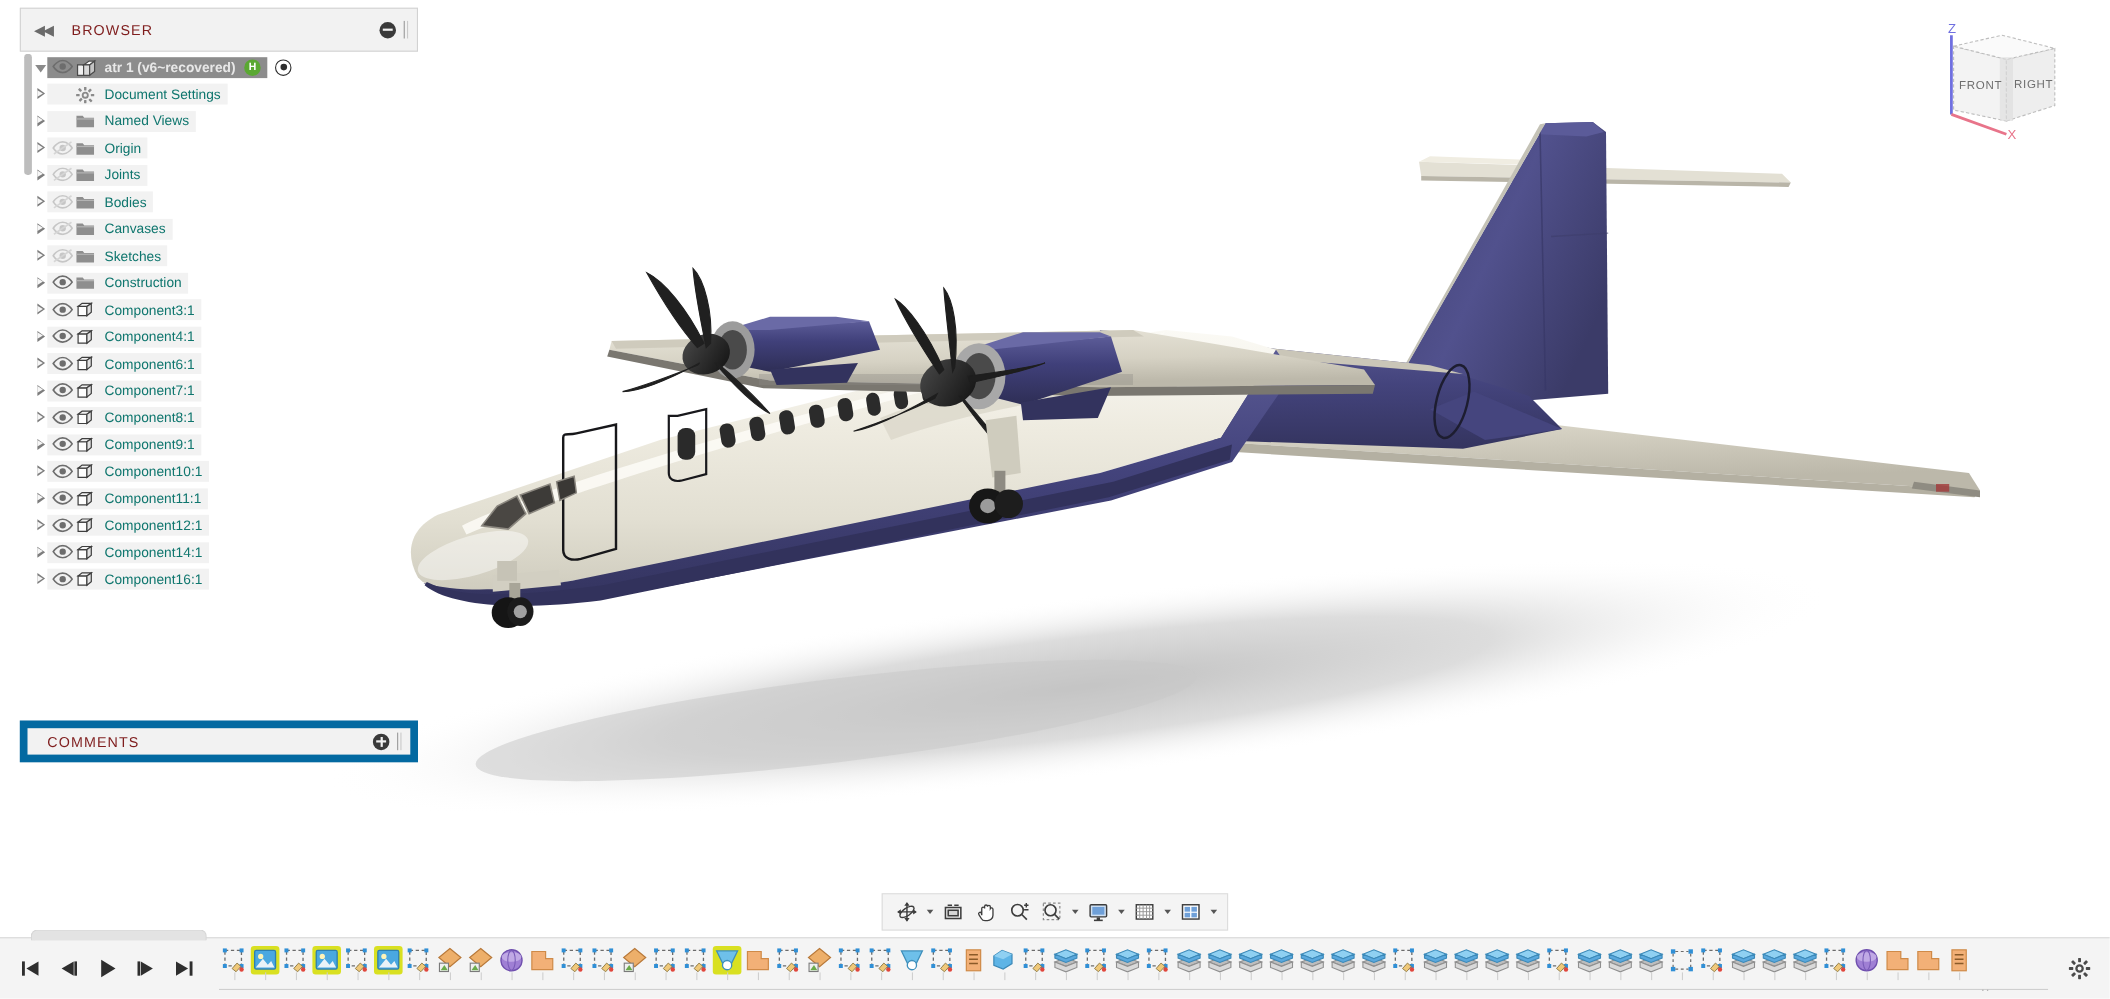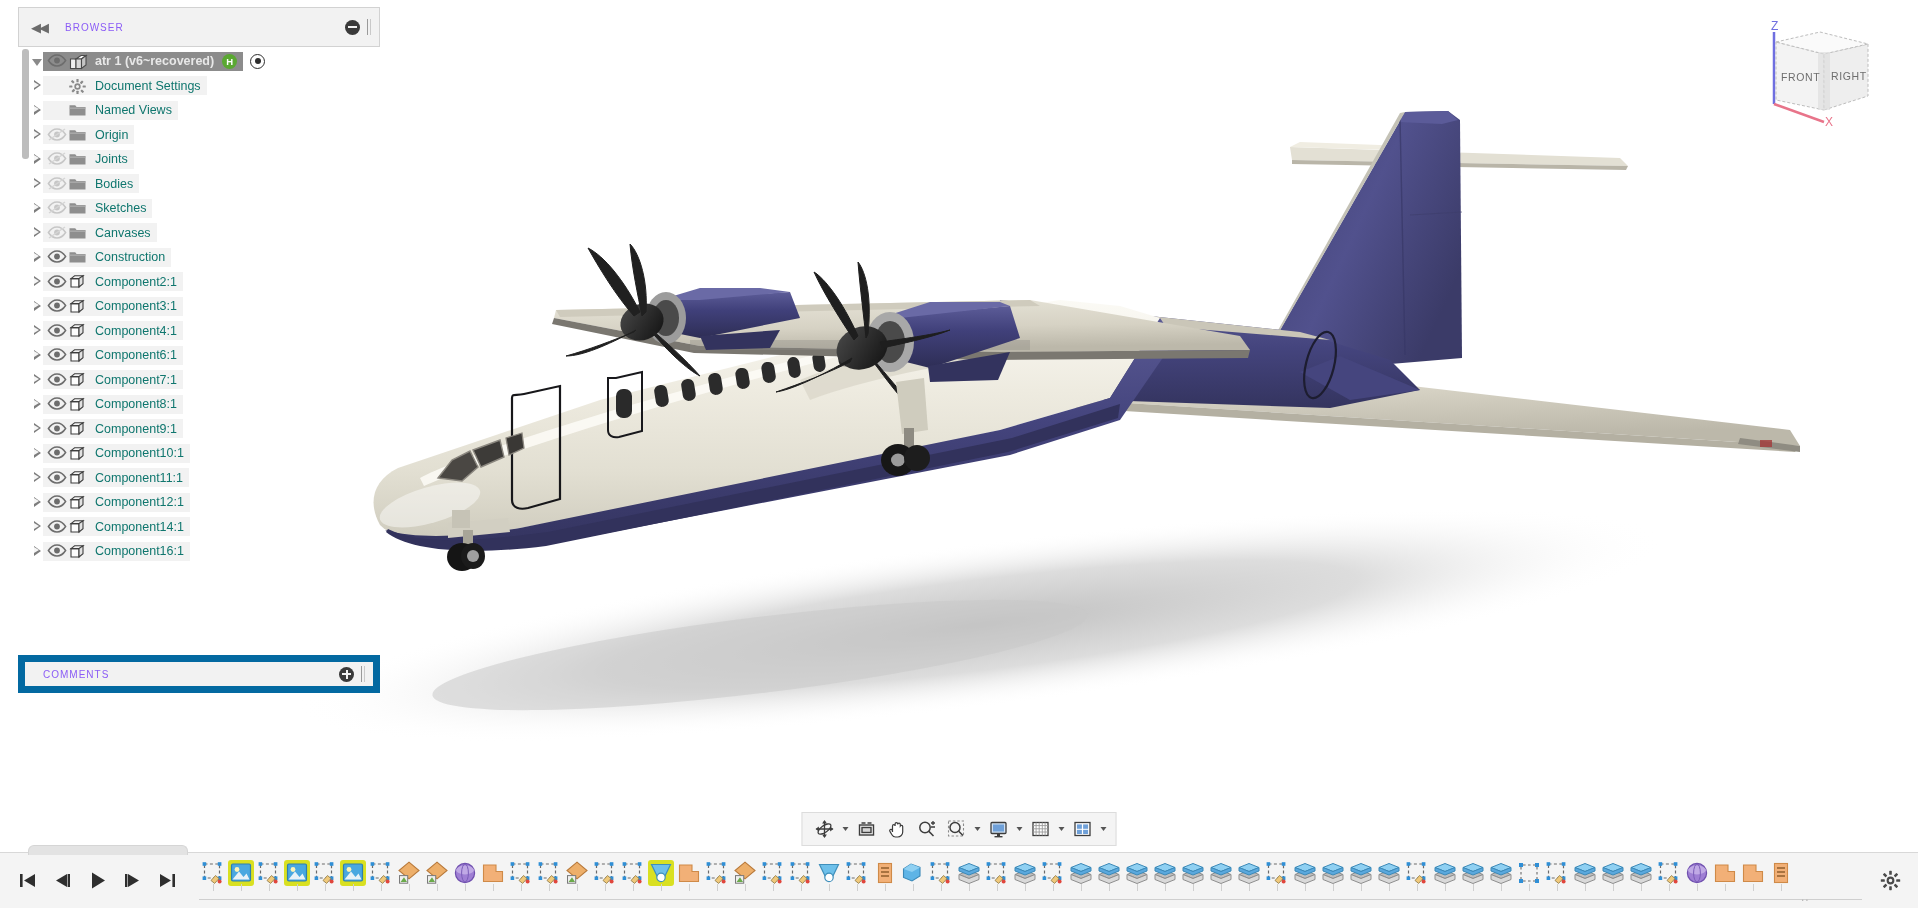--- a/index.html
+++ b/index.html
@@ -16,21 +16,21 @@
     background:#ffffff; overflow:hidden;
   }
 
   
   #browser-panel {
     position:absolute; left:18px; top:7px; width:362px; height:40px;
     background:#f2f2f2; border:1px solid #d2d2d2;
     display:flex; align-items:center; z-index:30;
   }
   .panel-collapse { margin-left:12px; color:#6b6b6b; font-size:13px; letter-spacing:-2px; cursor:pointer; }
-  .panel-title { margin-left:18px; color:#8b5cf6; font-size:10px; letter-spacing:1.0px; font-weight:400; }
+  .panel-title { margin-left:18px; color:#7f1d1d; font-size:13px; letter-spacing:1.0px; font-weight:400; }
   .panel-right { margin-left:auto; display:flex; align-items:center; gap:7px; padding-right:8px; }
   .circ-icon { width:15px; height:15px; border-radius:50%; background:#3a3a3a; position:relative; cursor:pointer; }
   .circ-icon::after { content:""; position:absolute; left:3px; top:6.5px; width:9px; height:2px; background:#f2f2f2; }
   .circ-icon.plus::before { content:""; position:absolute; left:6.5px; top:3px; width:2px; height:9px; background:#f2f2f2; }
   .grip { width:4px; height:16px; border-left:1px solid #9a9a9a; border-right:1px solid #c9c9c9; cursor:col-resize; }
 
   
   #browser-tree {
     position:absolute; left:18px; top:49px; width:362px; height:597px;
     z-index:29; overflow:hidden;
@@ -479,71 +479,54 @@
               <svg width="20" height="13" viewBox="0 0 20 13" opacity="0.32">
                 <path d="M10,1 C15,1 18.6,6.5 18.6,6.5 C18.6,6.5 15,12 10,12 C5,12 1.4,6.5 1.4,6.5 C1.4,6.5 5,1 10,1 Z" fill="none" stroke="#6d6d6d" stroke-width="1.5"></path>
                 <circle cx="10" cy="6.5" r="2.9" fill="#6d6d6d"></circle>
                 <line x1="2" y1="12" x2="18" y2="1" stroke="#9a9a9a" stroke-width="1.5"></line>
               </svg>
             </span>
             <span class="folder-ic"><svg width="17" height="14" viewBox="0 0 17 14">
                 <path d="M0.5,2.2 L6.2,2.2 L7.6,4 L16.5,4 L16.5,12.6 L0.5,12.6 Z" fill="#8e8e8e"></path>
                 <rect x="0.5" y="4.6" width="16" height="1.1" fill="#b4b4b4"></rect>
               </svg></span>
-            <span class="tree-label">Sketches</span>
+            <span class="tree-label">Canvases</span>
           </span>
         </div>
         <div class="tree-row">
           <span class="tw-arrow hollow"></span>
           <span class="row-hl">
             <span class="eye">
               <svg width="20" height="13" viewBox="0 0 20 13" opacity="0.32">
                 <path d="M10,1 C15,1 18.6,6.5 18.6,6.5 C18.6,6.5 15,12 10,12 C5,12 1.4,6.5 1.4,6.5 C1.4,6.5 5,1 10,1 Z" fill="none" stroke="#6d6d6d" stroke-width="1.5"></path>
                 <circle cx="10" cy="6.5" r="2.9" fill="#6d6d6d"></circle>
                 <line x1="2" y1="12" x2="18" y2="1" stroke="#9a9a9a" stroke-width="1.5"></line>
               </svg>
             </span>
             <span class="folder-ic"><svg width="17" height="14" viewBox="0 0 17 14">
                 <path d="M0.5,2.2 L6.2,2.2 L7.6,4 L16.5,4 L16.5,12.6 L0.5,12.6 Z" fill="#8e8e8e"></path>
                 <rect x="0.5" y="4.6" width="16" height="1.1" fill="#b4b4b4"></rect>
               </svg></span>
-            <span class="tree-label">Canvases</span>
+            <span class="tree-label">Sketches</span>
           </span>
         </div>
         <div class="tree-row">
           <span class="tw-arrow hollow"></span>
           <span class="row-hl">
             <span class="eye">
               <svg width="20" height="13" viewBox="0 0 20 13" opacity="1">
                 <path d="M10,1 C15,1 18.6,6.5 18.6,6.5 C18.6,6.5 15,12 10,12 C5,12 1.4,6.5 1.4,6.5 C1.4,6.5 5,1 10,1 Z" fill="none" stroke="#6d6d6d" stroke-width="1.5"></path>
                 <circle cx="10" cy="6.5" r="2.9" fill="#6d6d6d"></circle>
               </svg>
             </span>
             <span class="folder-ic"><svg width="17" height="14" viewBox="0 0 17 14">
                 <path d="M0.5,2.2 L6.2,2.2 L7.6,4 L16.5,4 L16.5,12.6 L0.5,12.6 Z" fill="#8e8e8e"></path>
                 <rect x="0.5" y="4.6" width="16" height="1.1" fill="#b4b4b4"></rect>
               </svg></span>
             <span class="tree-label">Construction</span>
-          </span>
-        </div>
-        <div class="tree-row">
-          <span class="tw-arrow hollow"></span>
-          <span class="row-hl">
-            <span class="eye">
-              <svg width="20" height="13" viewBox="0 0 20 13" opacity="1">
-                <path d="M10,1 C15,1 18.6,6.5 18.6,6.5 C18.6,6.5 15,12 10,12 C5,12 1.4,6.5 1.4,6.5 C1.4,6.5 5,1 10,1 Z" fill="none" stroke="#6d6d6d" stroke-width="1.5"></path>
-                <circle cx="10" cy="6.5" r="2.9" fill="#6d6d6d"></circle>
-              </svg>
-            </span>
-            <span class="cube-ic"><svg width="17" height="15" viewBox="0 0 17 15">
-                <polygon points="2,4.6 10,4.6 10,13 2,13" fill="#fdfdfd" stroke="#3e3e3e" stroke-width="1.1"></polygon>
-                <polygon points="2,4.6 5.6,1.8 14,1.8 10,4.6" fill="#f2f2f2" stroke="#3e3e3e" stroke-width="1.1"></polygon>
-                <polygon points="10,4.6 14,1.8 14,9.8 10,13" fill="#e2e2e2" stroke="#3e3e3e" stroke-width="1.1"></polygon>
-              </svg></span>
-            <span class="tree-label">Component2:1</span>
           </span>
         </div>
         <div class="tree-row">
           <span class="tw-arrow hollow"></span>
           <span class="row-hl">
             <span class="eye">
               <svg width="20" height="13" viewBox="0 0 20 13" opacity="1">
                 <path d="M10,1 C15,1 18.6,6.5 18.6,6.5 C18.6,6.5 15,12 10,12 C5,12 1.4,6.5 1.4,6.5 C1.4,6.5 5,1 10,1 Z" fill="none" stroke="#6d6d6d" stroke-width="1.5"></path>
                 <circle cx="10" cy="6.5" r="2.9" fill="#6d6d6d"></circle>
               </svg>

